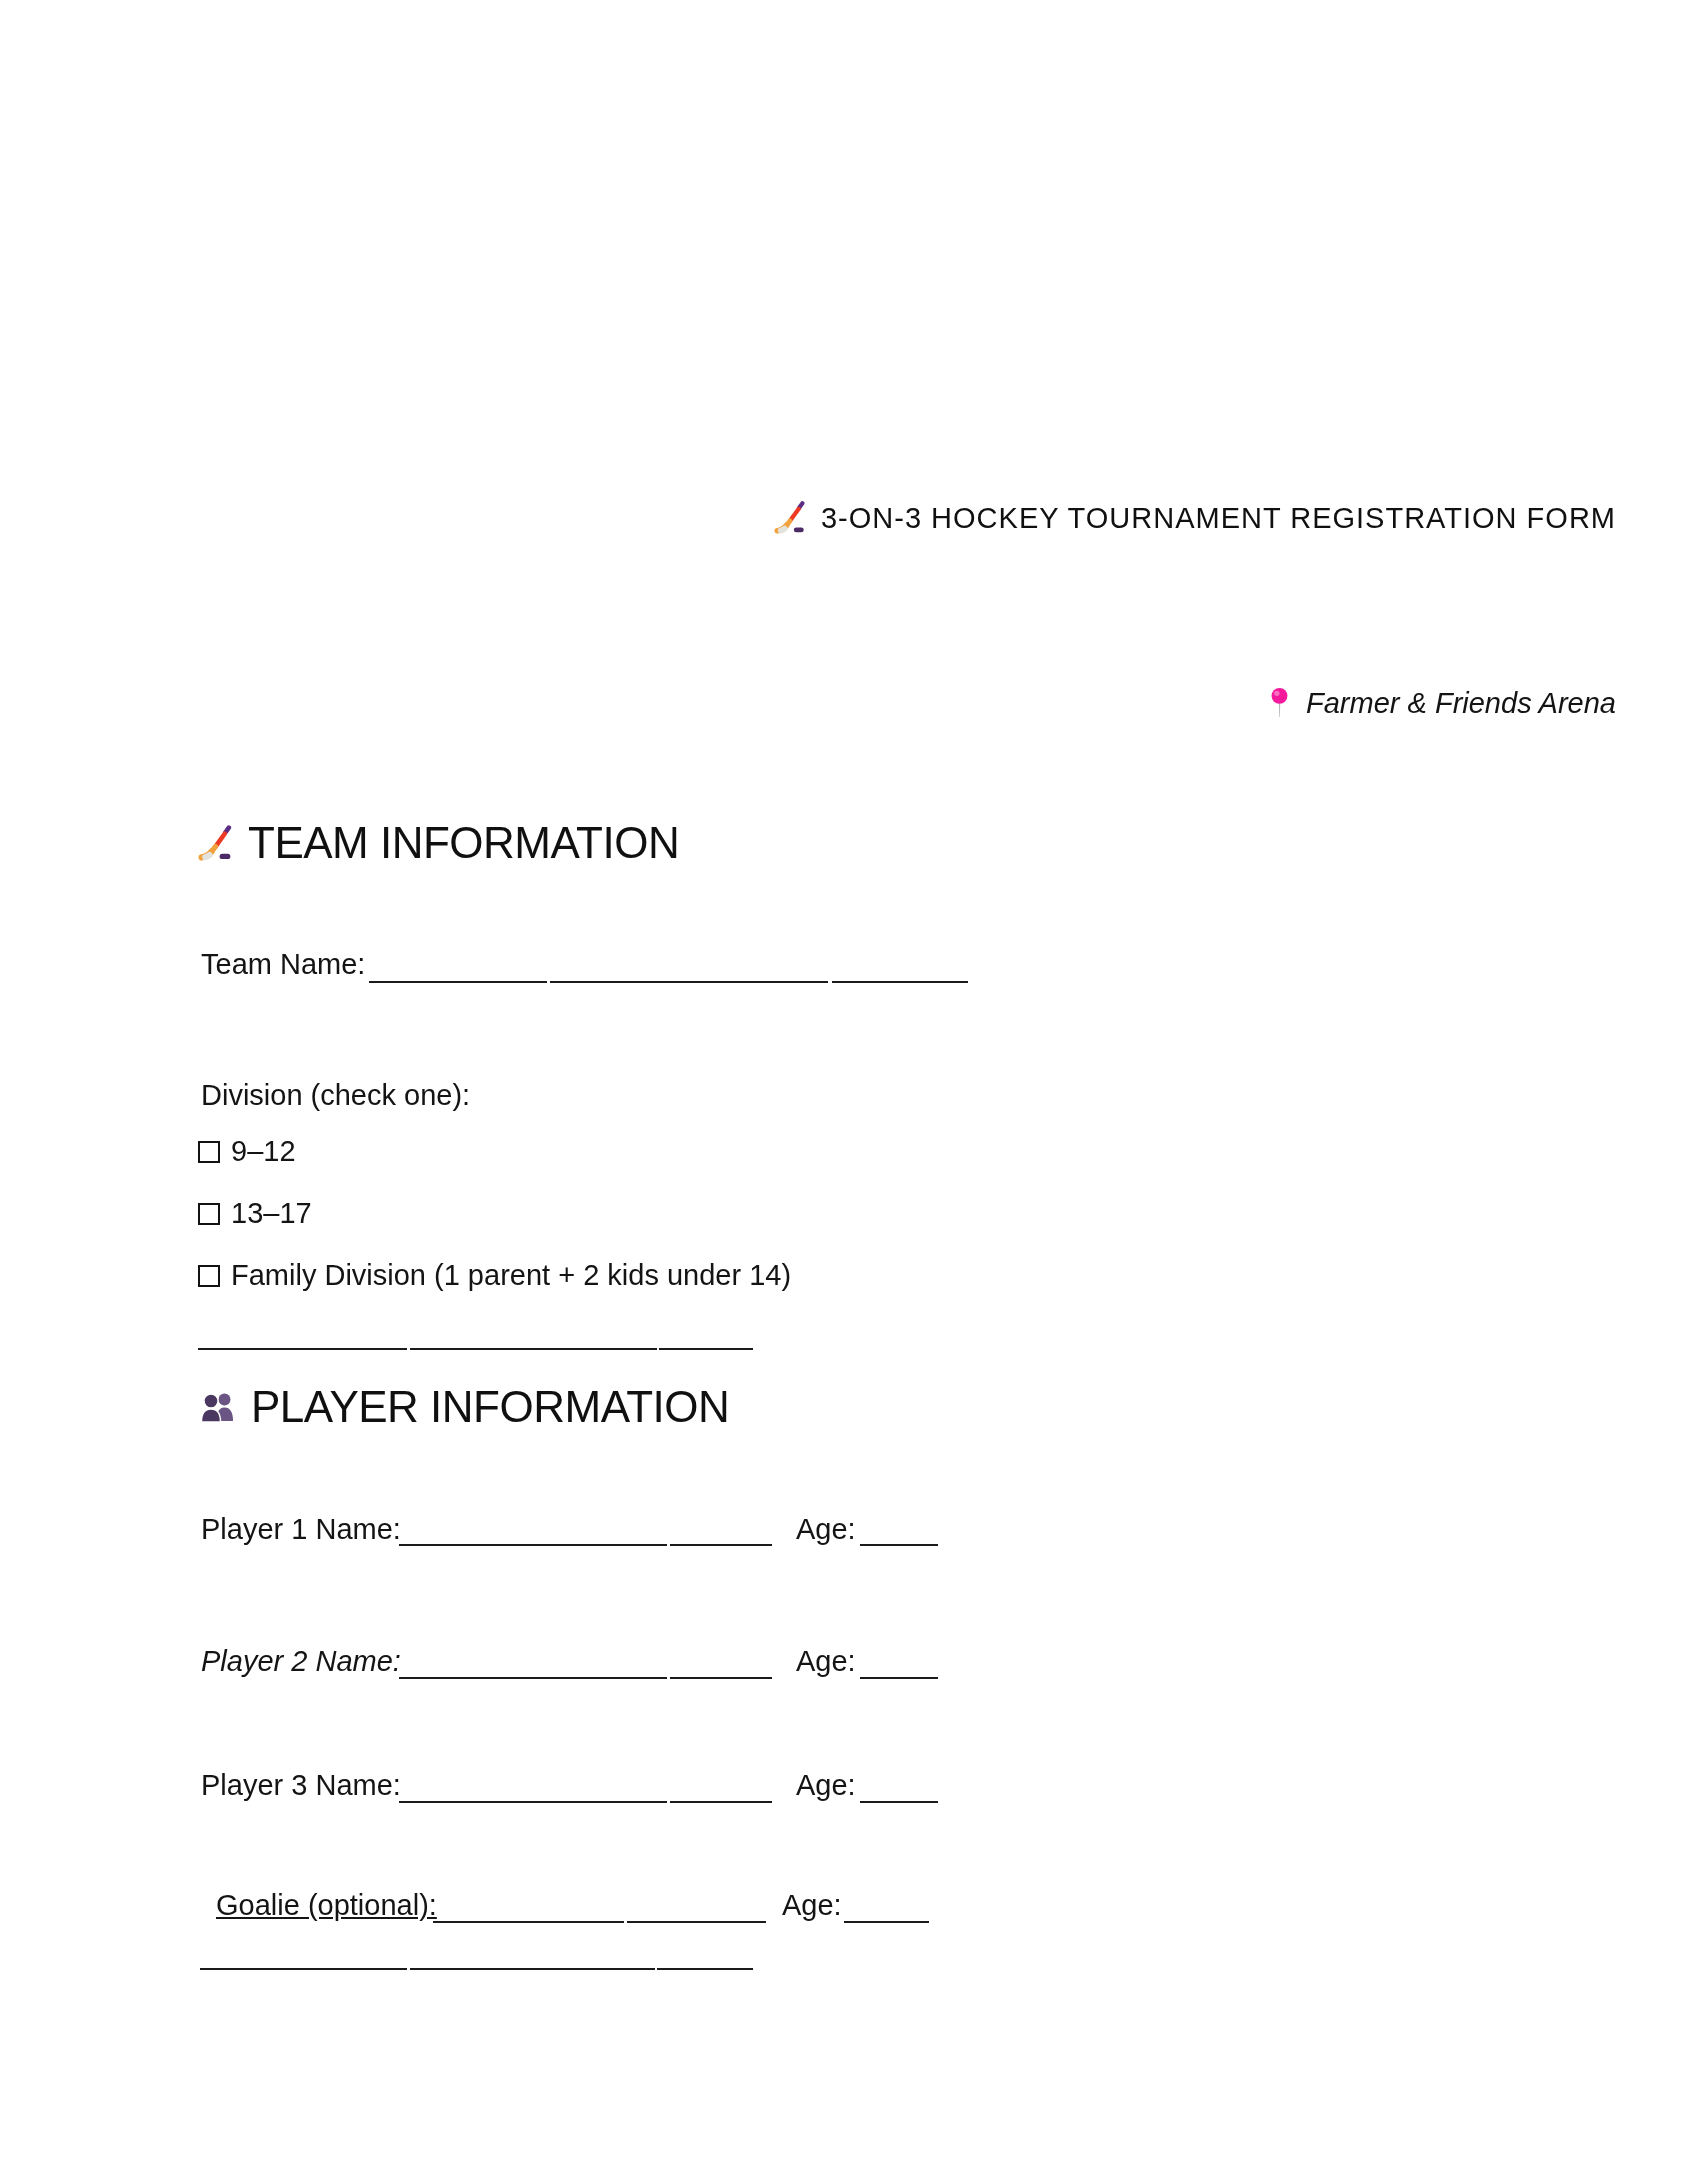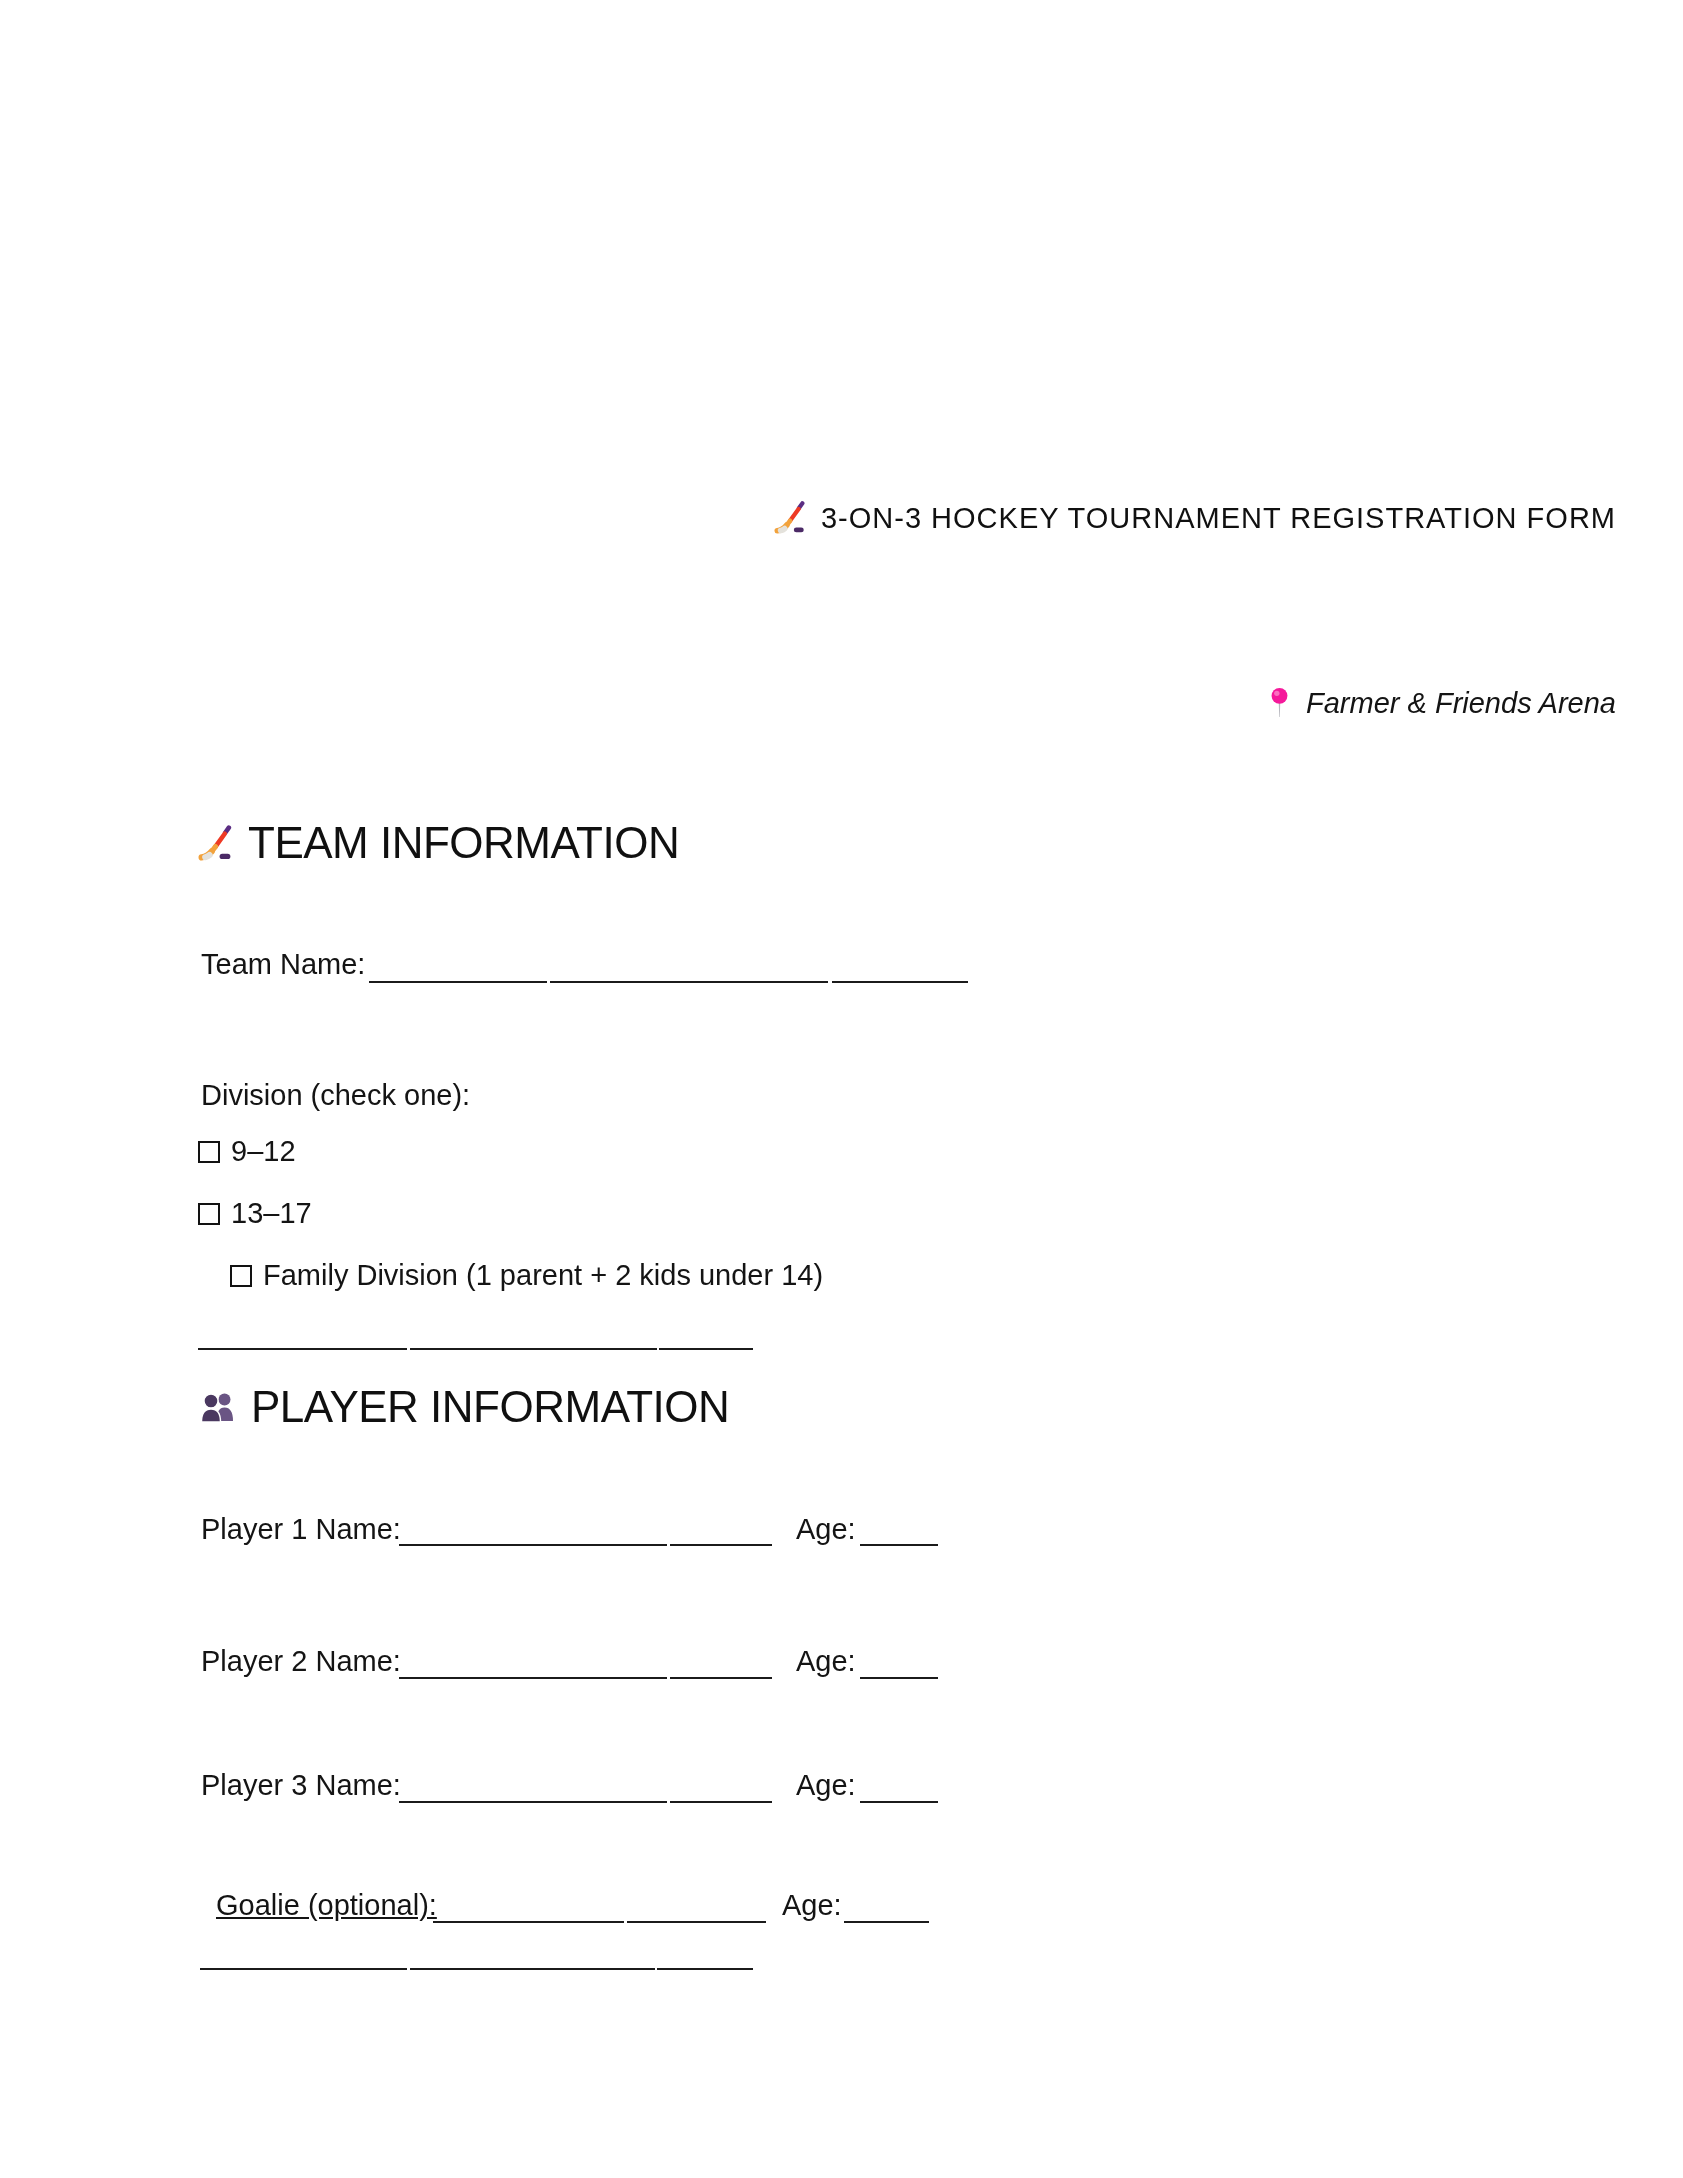--- a/index.html
+++ b/index.html
@@ -24,31 +24,31 @@
   #sub1{top:626px;}
   #sub2{top:687px;gap:15px;font-style:italic;}
   #team-heading{top:818px;left:198px;gap:13px;}
   #team-name-label{left:201px;top:948px;}
   #tn-line-1{left:369px;top:981px;width:178px;}
   #tn-line-2{left:550px;top:981px;width:278px;}
   #tn-line-3{left:832px;top:981px;width:136px;}
   #division-label{left:201px;top:1079px;}
   #opt-1{top:1135px;}
   #opt-2{top:1197px;}
-  #opt-3{top:1259px;margin-left:32px;}
+  #opt-3{top:1259px;}
   #sep1-a{left:198px;top:1348px;width:209px;}
   #sep1-b{left:410px;top:1348px;width:247px;}
   #sep1-c{left:659px;top:1348px;width:94px;}
   #player-heading{top:1382px;left:198px;gap:13px;}
   #p1-label{left:201px;top:1513px;}
   #p1-line-a{left:399px;top:1544px;width:268px;}
   #p1-line-b{left:670px;top:1544px;width:102px;}
   #p1-age{left:796px;top:1513px;}
   #p1-age-line{left:860px;top:1544px;width:78px;}
-  #p2-label{left:201px;top:1645px;}
+  #p2-label{left:201px;top:1645px;font-style:italic;}
   #p2-line-a{left:399px;top:1677px;width:268px;}
   #p2-line-b{left:670px;top:1677px;width:102px;}
   #p2-age{left:796px;top:1645px;}
   #p2-age-line{left:860px;top:1677px;width:78px;}
   #p3-label{left:201px;top:1769px;}
   #p3-line-a{left:399px;top:1801px;width:268px;}
   #p3-line-b{left:670px;top:1801px;width:102px;}
   #p3-age{left:796px;top:1769px;}
   #p3-age-line{left:860px;top:1801px;width:78px;}
   #g-label{left:216px;top:1889px;text-decoration:underline;}

